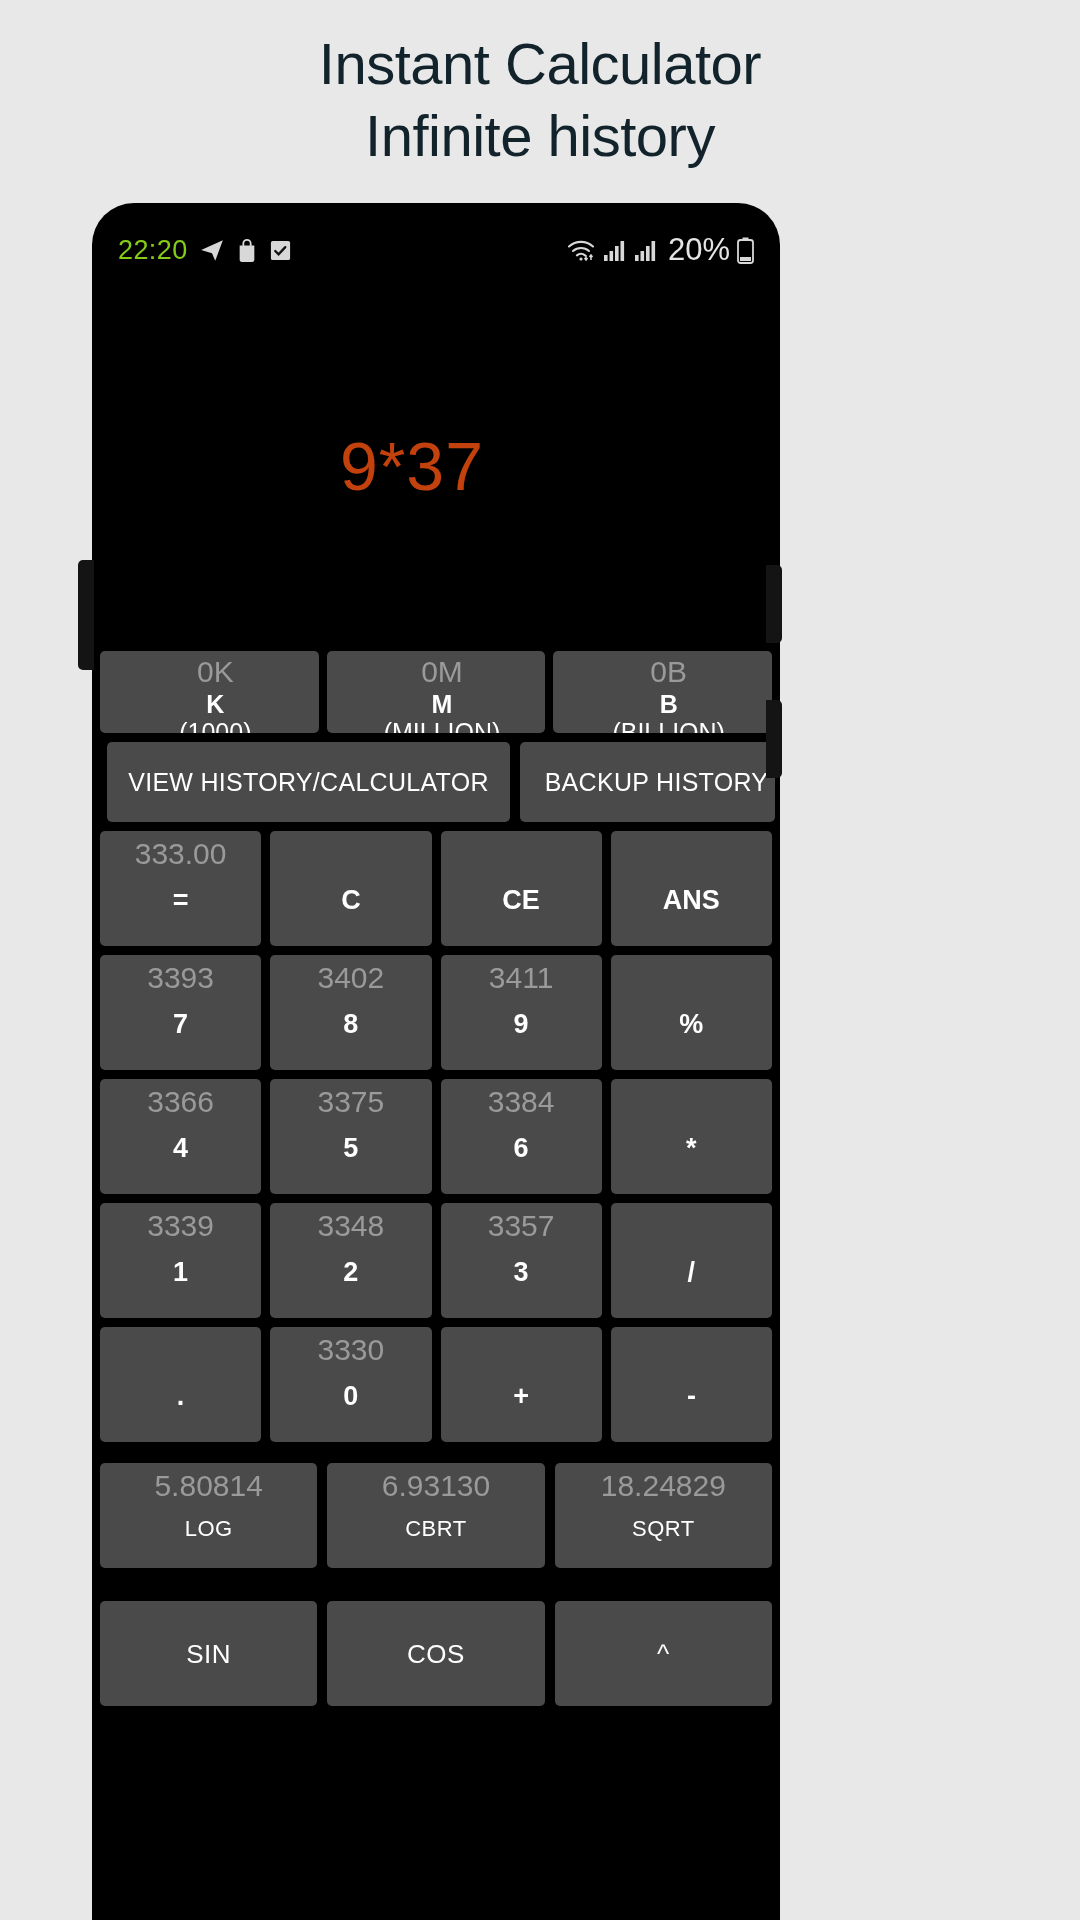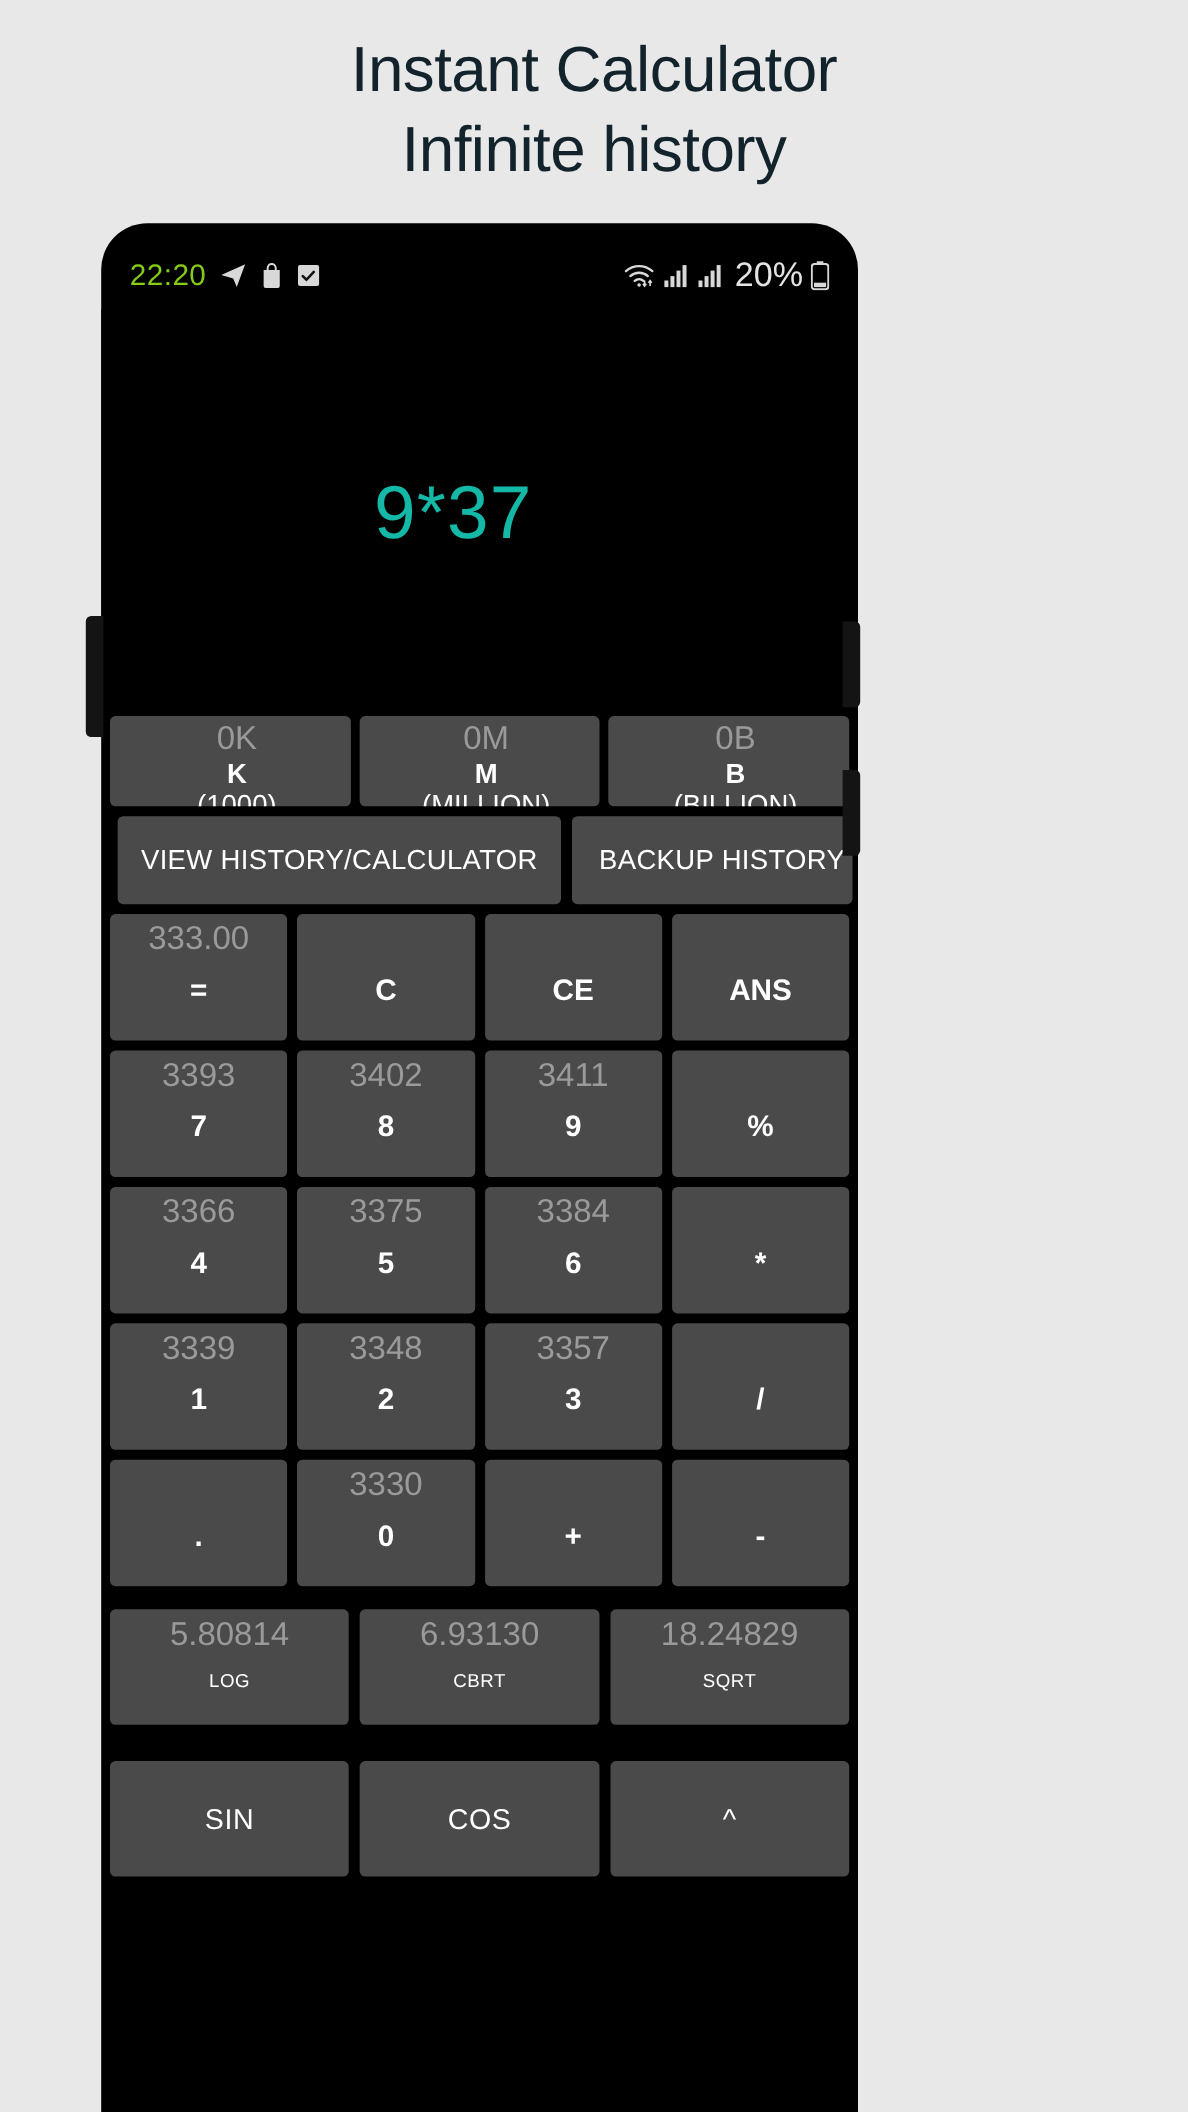--- a/index.html
+++ b/index.html
@@ -42,21 +42,21 @@
   .sb-left{ display:flex; align-items:center; gap:11px; }
   .sb-right{ margin-left:auto; display:flex; align-items:center; gap:7px; }
   .sb-time{ font-size:27px; color:#84cc16; letter-spacing:0.4px; }
   .ic{ display:inline-block; }
   .ic svg{ display:block; }
   .batt-pct{ font-size:31px; color:#e4e4e4; margin-left:3px; }
 
   
   .display{
     position:absolute; left:0; top:78px; width:688px; height:370px;
-    background:#000; color:#14b8a6;
+    background:#000; color:#c2410c;
     display:flex; align-items:center; justify-content:center;
     padding-right:48px;
   }
   .display-text{ font-size:68px; font-weight:400; letter-spacing:1px; }
 
   
   .keys{ position:absolute; left:0; top:448px; width:688px; }
 
   .row{ display:flex; padding:0 8px; gap:8px; margin-bottom:9px; }
   .key{
@@ -89,21 +89,21 @@
 
   
   .row-num{ padding:0 8px; gap:9px; }
   .row-num .key{ height:115px; }
   .row-num .lbl{ font-size:27px; font-weight:700; margin-top:22px; }
 
   
   .row-sci{ padding:12px 8px; gap:10px; }
   .row-sci .key{ height:105px; }
   .row-sci .hist{ font-size:30px; }
-  .row-sci .lbl{ font-size:17px; font-weight:400; margin-top:26px; letter-spacing:0.5px; }
+  .row-sci .lbl{ font-size:22px; font-weight:400; margin-top:26px; letter-spacing:0.5px; }
   .row-sci2 .key{ height:105px; }
   .row-sci2 .lbl{ font-size:26px; font-weight:400; margin-top:0; }
 </style>
 </head>
 <body>
 
 <div class="page">
 
   <div class="headline">
     <span>Instant Calculator</span>

